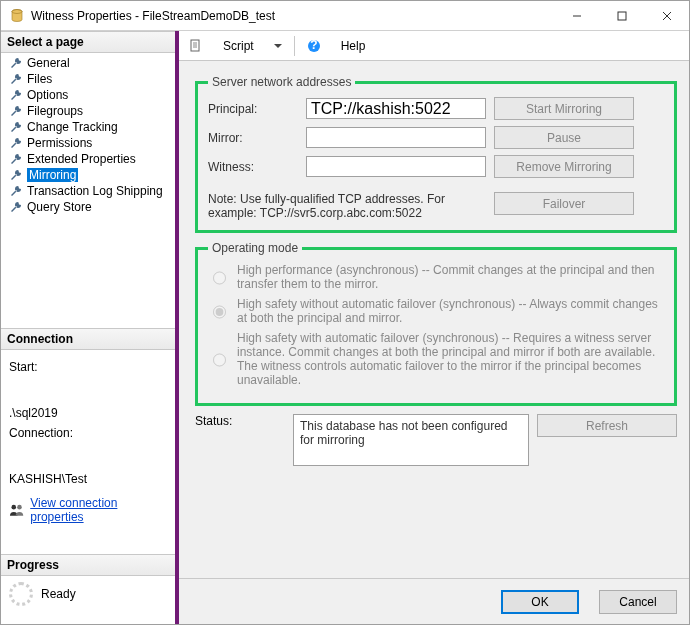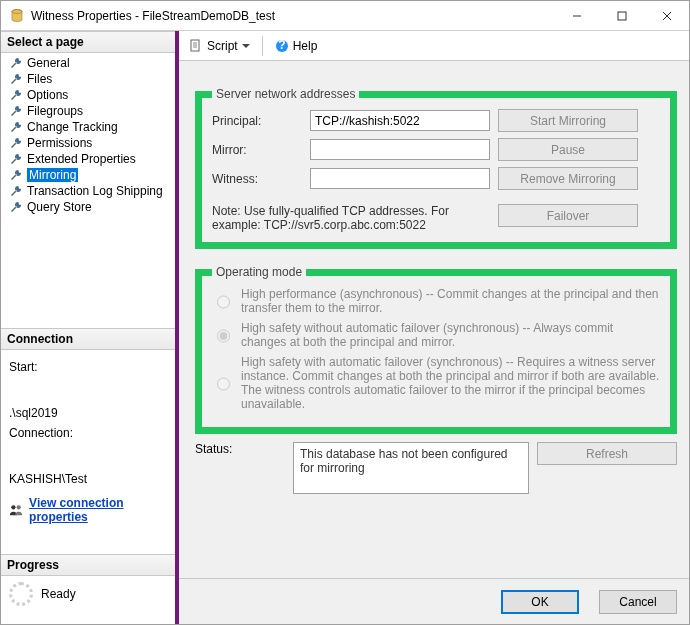--- a/index.html
+++ b/index.html
@@ -16,39 +16,39 @@
   .side-list { padding:2px 0; }
   .side-item { display:flex; align-items:center; padding:1px 4px 1px 8px; gap:4px; cursor:default; }
   .side-item .lbl { white-space:nowrap; }
   .side-item.selected .lbl { background:#0078d7; color:#fff; padding:0 2px; }
   .wrench-icon { width:14px; height:14px; }
   .flex-spacer { flex:1; }
   .conn-block { padding:4px 8px; font-size:12px; }
   .conn-label { margin-top:6px; }
   .conn-value { color:#000; margin-bottom:2px;margin-top:32px; }
   .link { color:#0645cc; text-decoration:underline; cursor:pointer; }
-  .conn-row { display:flex; align-items:center; gap:6px;font-weight:bold; }
+  .conn-row { display:flex; align-items:center; gap:6px; }
   .progress-block { padding:6px 8px; display:flex; align-items:center; gap:8px; }
   .spinner { width:24px; height:24px; border:3px dotted #cfcfcf; border-radius:50%; }
   .content { flex:1; display:flex; flex-direction:column; background:#f0f0f0; }
   .toolbar { height:30px; background:#fff; border-bottom:1px solid #c8c8c8; display:flex; align-items:center; gap:8px; padding:0 6px; }
-  .toolbtn { display:flex; align-items:center; gap:4px; padding:2px 4px; }
+  .toolbtn { display:flex; align-items:center; gap:20px; padding:2px 4px; }
   .toolbtn svg { width:14px; height:14px; }
   .split { width:1px; height:20px; background:#c8c8c8; }
   .dropdown-arrow { width:0; height:0; border-left:4px solid transparent; border-right:4px solid transparent; border-top:4px solid #444; }
   .panel { flex:1; padding:10px 12px 0 16px; overflow:hidden; }
-  fieldset { border:7px solid #22c55e; margin:16px 0 8px 0; padding:8px 10px 10px 10px; }
+  fieldset { border:3px solid #22c55e; margin:4px 0 8px 0; padding:8px 10px 10px 10px; }
   legend { color:#444; padding:0 4px; }
   .toprow { display:flex; align-items:center; margin-bottom:10px; }
   .toprow .msg { flex:1; color:#333; padding-right:10px; }
   .btn { min-width:120px; height:23px; background:#e1e1e1; border:1px solid #adadad; text-align:center; padding:2px 8px; cursor:pointer; }
   .btn.disabled, .btn:disabled { color:#888; background:#e8e8e8; cursor:default; }
   .grid3 { display:grid; grid-template-columns:90px 180px 140px; column-gap:8px; row-gap:6px; align-items:center; }
   .grid3 label { color:#333; }
-  .txt { width:100%; height:21px; border:1px solid #a0a0a0; padding:1px 4px; font-size:12px; background:#fff; }
+  .txt { width:100%; height:21px; border:1px solid #a0a0a0; padding:1px 4px; font-size:16px; background:#fff; }
   .txt.ro { background:#fff; }
   .note { margin-top:8px; color:#333; }
   .radio-row { display:flex; gap:8px; margin-bottom:6px; }
   .radio-row input { margin-top:2px; flex-shrink:0; }
   .radio-row .rlabel { color:#8a8a8a; }
   .status-grid { display:grid; grid-template-columns:90px 1fr 140px; column-gap:8px; align-items:start; margin-top:6px; }
   .statusbox { border:1px solid #a0a0a0; background:#fff; height:52px; padding:4px 6px; color:#333; }
   .footer { height:46px; border-top:1px solid #c8c8c8; background:#f0f0f0; display:flex; align-items:center; justify-content:flex-end; gap:20px; padding-right:12px; }
   .btn.primary { border:2px solid #0078d7; background:#e1e1e1; }
   .btn.footer-btn { width:78px; min-width:78px; height:24px; }

